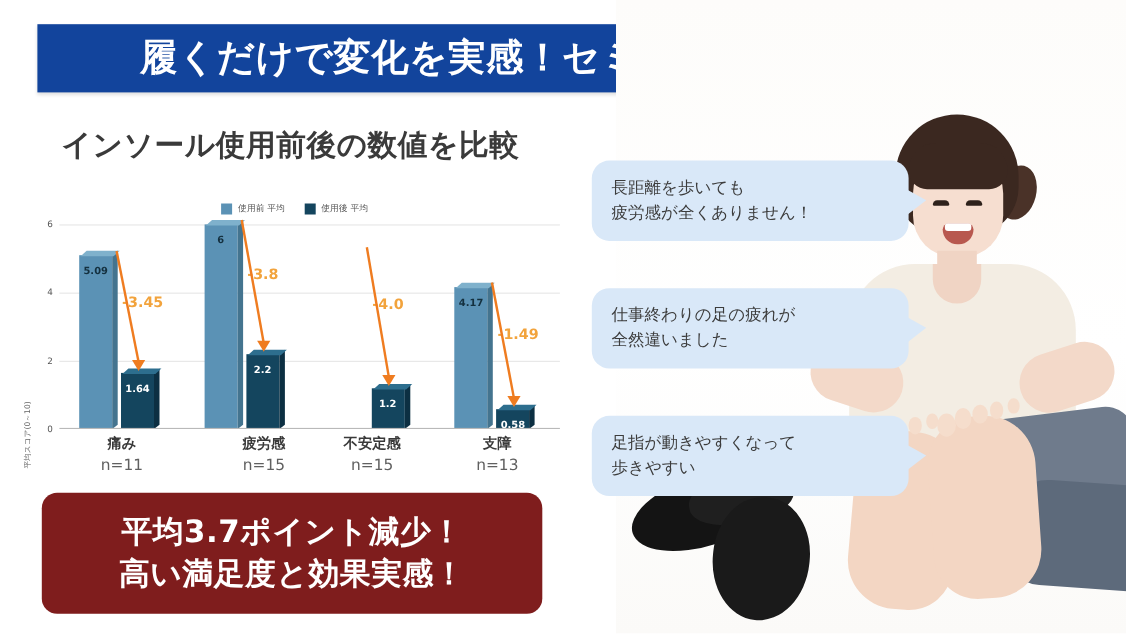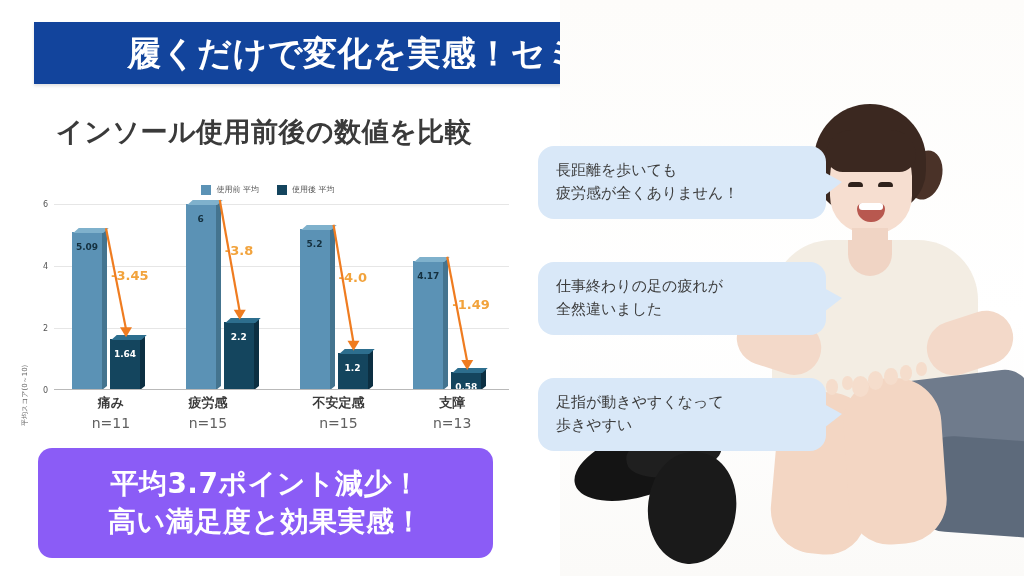--- a/index.html
+++ b/index.html
@@ -289,26 +289,20 @@
             <div class="top"></div>
             <div class="bar-value" style="bottom: 166px;">6</div>
           </div>
           <div class="bar bar-post" style="left: 169.75px; height: 68.2px;">
             <div class="face"></div>
             <div class="side"></div>
             <div class="top"></div>
             <div class="bar-value" style="bottom: 48.2px;">2.2</div>
           </div>
           <div class="delta" style="color: rgb(242, 163, 60); left: 170.75px; top: 38.874px;">-3.8</div>
-          <div class="bar bar-pre" style="left: 245.5px; height: 161.2px;">
-            <div class="face"></div>
-            <div class="side"></div>
-            <div class="top"></div>
-            <div class="bar-value" style="bottom: 141.2px;">5.2</div>
-          </div>
           <div class="bar bar-post" style="left: 283.5px; height: 37.2px;">
             <div class="face"></div>
             <div class="side"></div>
             <div class="top"></div>
             <div class="bar-value" style="bottom: 17.2px;">1.2</div>
           </div>
           <div class="delta" style="color: rgb(242, 163, 60); left: 284.5px; top: 65.72px;">-4.0</div>
           <div class="bar bar-pre" style="left: 359.25px; height: 129.27px;">
             <div class="face"></div>
             <div class="side"></div>
@@ -334,36 +328,36 @@
           <polygon points="407.25,156.02 419.25,156.02 413.25,166.02" fill="#ef7c20"></polygon>
         </svg>
       <div class="axis-base"></div>
     </div>
 
     <div class="cats" id="cats">
         <div class="cat" style="left: 0px; width: 113.75px;">
           <div class="cat-name">痛み</div>
           <div class="cat-n">n=11</div>
         </div>
-        <div class="cat" style="left: 97px; width: 113.75px;">
+        <div class="cat" style="left: 129px; width: 113.75px;">
           <div class="cat-name">疲労感</div>
           <div class="cat-n">n=15</div>
         </div>
         <div class="cat" style="left: 227.5px; width: 113.75px;">
           <div class="cat-name">不安定感</div>
           <div class="cat-n">n=15</div>
         </div>
         <div class="cat" style="left: 341.25px; width: 113.75px;">
           <div class="cat-name">支障</div>
           <div class="cat-n">n=13</div>
         </div>
       </div>
   </div>
 
-  <div class="callout" style="background: #8b5cf6;">
+  <div class="callout" style="background: #7f1d1d;">
     <div class="callout-line" style="color: rgb(255, 255, 255);">平均3.7ポイント減少！</div>
     <div class="callout-line" style="color: rgb(255, 255, 255);">高い満足度と効果実感！</div>
   </div>
 
   <div class="photo">
     <div class="photo-bg"></div>
 
     <div class="w-bun"></div>
     <div class="w-bun2"></div>
     <div class="w-hair"></div>

